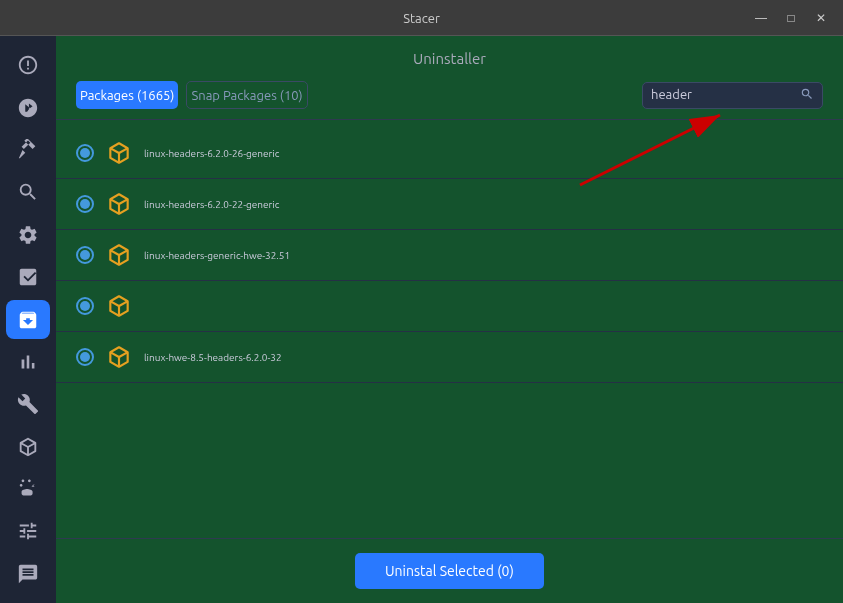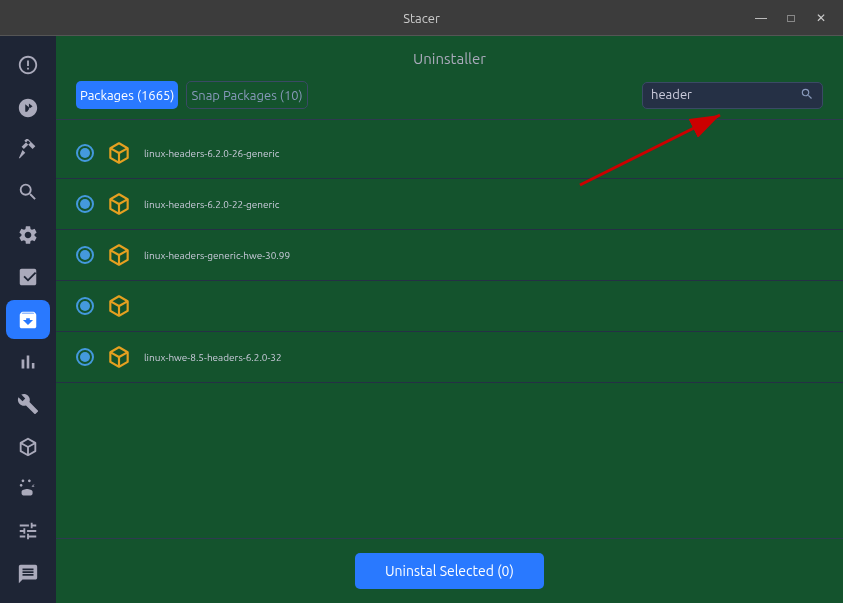--- a/index.html
+++ b/index.html
@@ -354,21 +354,21 @@
         <span class="pkg-name">linux-headers-6.2.0-22-generic</span>
       </div>
 
       <div class="package-row">
         <div class="pkg-checkbox">
           <div class="pkg-checkbox-inner"></div>
         </div>
         <svg class="pkg-icon" viewBox="0 0 24 24">
           <path d="M21 16.5c0 .38-.21.71-.53.88l-7.9 4.44c-.16.12-.36.18-.57.18-.21 0-.41-.06-.57-.18l-7.9-4.44A.991.991 0 013 16.5v-9c0-.38.21-.71.53-.88l7.9-4.44c.16-.12.36-.18.57-.18.21 0 .41.06.57.18l7.9 4.44c.32.17.53.5.53.88v9zM12 4.15L6.04 7.5 12 10.85l5.96-3.35L12 4.15zM5 15.91l6 3.38v-6.71L5 9.21v6.7zm14 0v-6.7l-6 3.37v6.71l6-3.38z" fill="#e6a020"></path>
         </svg>
-        <span class="pkg-name">linux-headers-generic-hwe-30.99</span>
+        <span class="pkg-name">linux-headers-generic-hwe-32.51</span>
       </div>
 
       <div class="package-row">
         <div class="pkg-checkbox">
           <div class="pkg-checkbox-inner"></div>
         </div>
         <svg class="pkg-icon" viewBox="0 0 24 24">
           <path d="M21 16.5c0 .38-.21.71-.53.88l-7.9 4.44c-.16.12-.36.18-.57.18-.21 0-.41-.06-.57-.18l-7.9-4.44A.991.991 0 013 16.5v-9c0-.38.21-.71.53-.88l7.9-4.44c.16-.12.36-.18.57-.18.21 0 .41.06.57.18l7.9 4.44c.32.17.53.5.53.88v9zM12 4.15L6.04 7.5 12 10.85l5.96-3.35L12 4.15zM5 15.91l6 3.38v-6.71L5 9.21v6.7zm14 0v-6.7l-6 3.37v6.71l6-3.38z" fill="#e6a020"></path>
         </svg>
       </div>

